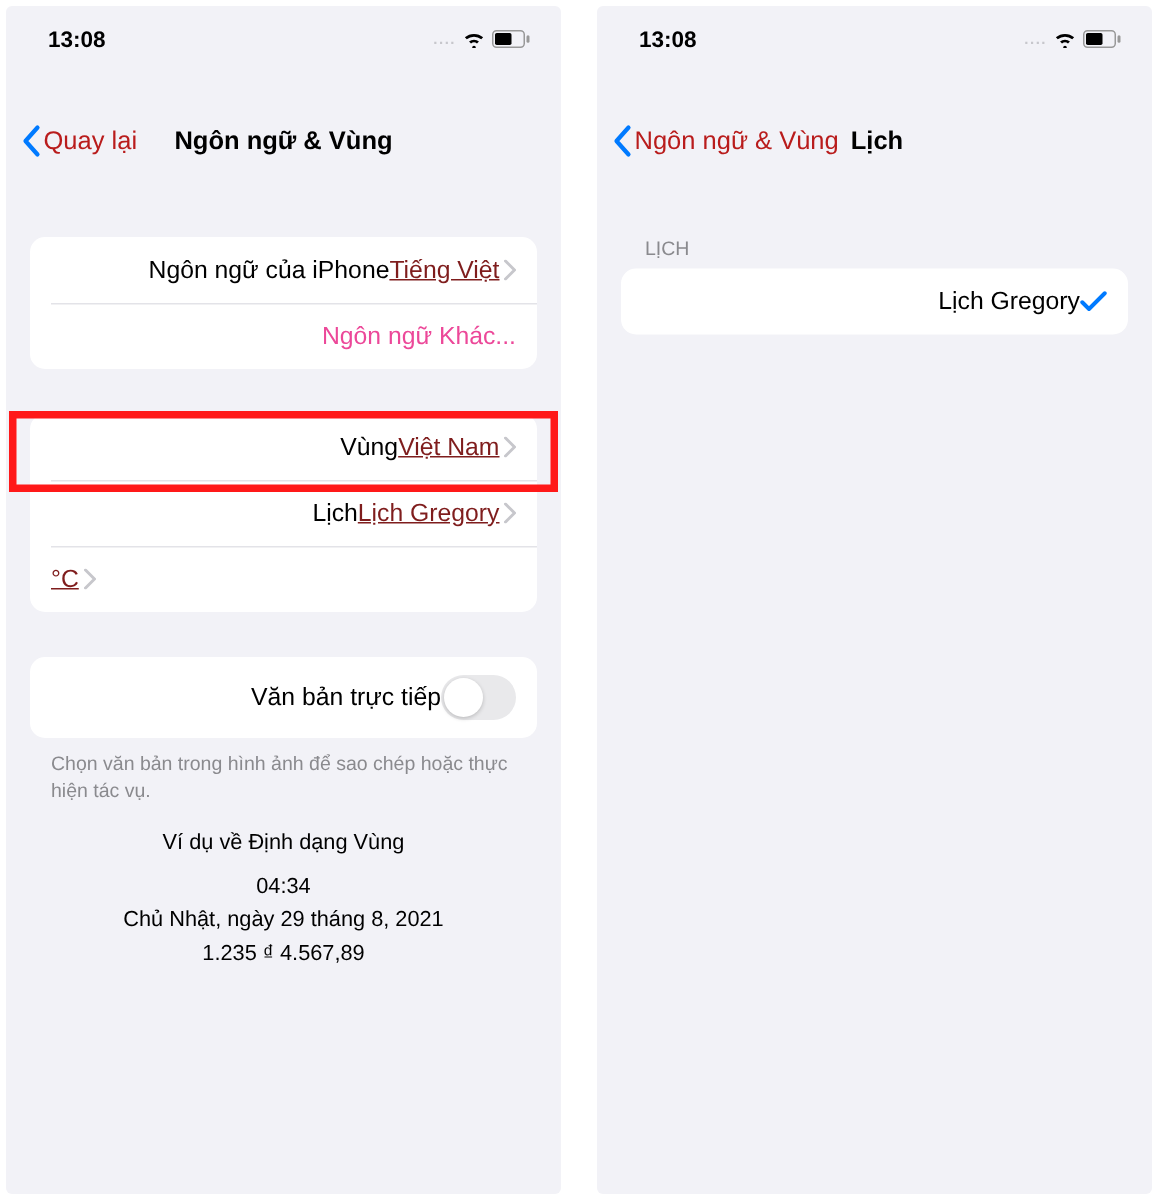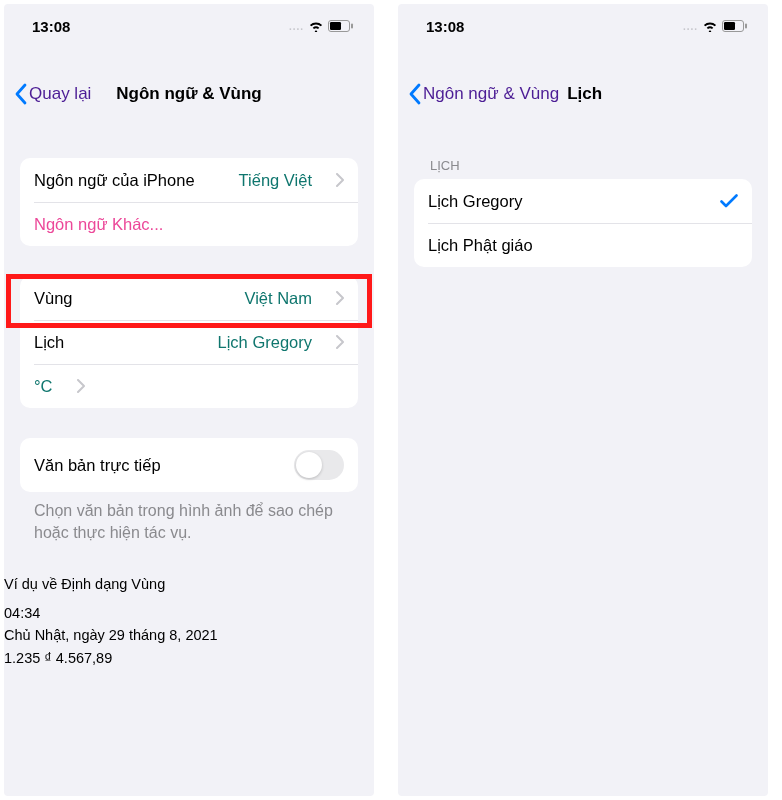--- a/index.html
+++ b/index.html
@@ -43,21 +43,21 @@
   .nav-bar {
     height: 44px;
     display: flex;
     align-items: center;
     padding: 0 10px;
     position: relative;
   }
   .back-btn {
     display: flex;
     align-items: center;
-    color: #4c1d95;
+    color: #b91c1c;
     font-size: 17px;
     gap: 2px;
   }
   .back-chevron svg { display: block; }
   .nav-title {
     font-size: 17px;
     font-weight: 600;
     position: absolute;
     left: 50%;
     transform: translateX(-50%);
@@ -90,22 +90,22 @@
   }
   .row + .row::before {
     content: "";
     position: absolute;
     top: 0;
     left: 14px;
     right: 0;
     height: 0.5px;
     background: #e3e3e8;
   }
-  .row-label { flex: 1; color: #000; }
-  .row-value { color: #0f766e; margin-right: 24px; }
+  .row-label { flex: 1; color: #000; text-align: right; }
+  .row-value { color: #7f1d1d; margin-right: 3px; text-decoration: underline; }
   .row-chevron { color: #c7c7cc; }
   .row-chevron svg { display: block; }
   .row-link { color: #ec4899; }
   .row-check { color: #007aff; }
   .row-check svg { display: block; }
   .highlight-box {
     position: absolute;
     border: 5px solid #ff1919;
     pointer-events: none;
     z-index: 10;
@@ -122,28 +122,28 @@
     top: 2px;
     left: 2px;
     width: 26px;
     height: 26px;
     background: #fff;
     border-radius: 50%;
     box-shadow: 0 1px 3px rgba(0,0,0,0.2);
   }
   .footer-note {
     color: #8a8a8e;
-    font-size: 16px;
+    font-size: 13px;
     padding: 0 30px;
     margin-top: -22px;
-    margin-bottom: 30px;
+    margin-bottom: 16px;
     line-height: 1.35;
   }
   .example-block {
-    text-align: left;
+    text-align: center;
     font-size: 14.5px;
     color: #000;
     line-height: 1.55;
   }
   .example-title { margin-bottom: 6px; }
 </style>
 </head>
 <body>
 
 <div class="phone">
@@ -280,18 +280,15 @@
     <div class="section-header">LỊCH</div>
     <div class="section" style="margin-bottom:16px">
       <div class="row">
         <span class="row-label">Lịch Gregory</span>
         <span class="row-check">
           <svg width="18" height="14" viewBox="0 0 18 14">
               <path d="M1.5 7.5l4.5 4.5L16.5 1.5" stroke="#007aff" stroke-width="2.6" fill="none" stroke-linecap="round" stroke-linejoin="round"></path>
             </svg>
         </span>
       </div>
-      <div class="row">
-        <span class="row-label">Lịch Phật giáo</span>
-      </div>
     </div>
   </div>
 </div>
 
 </body></html>

